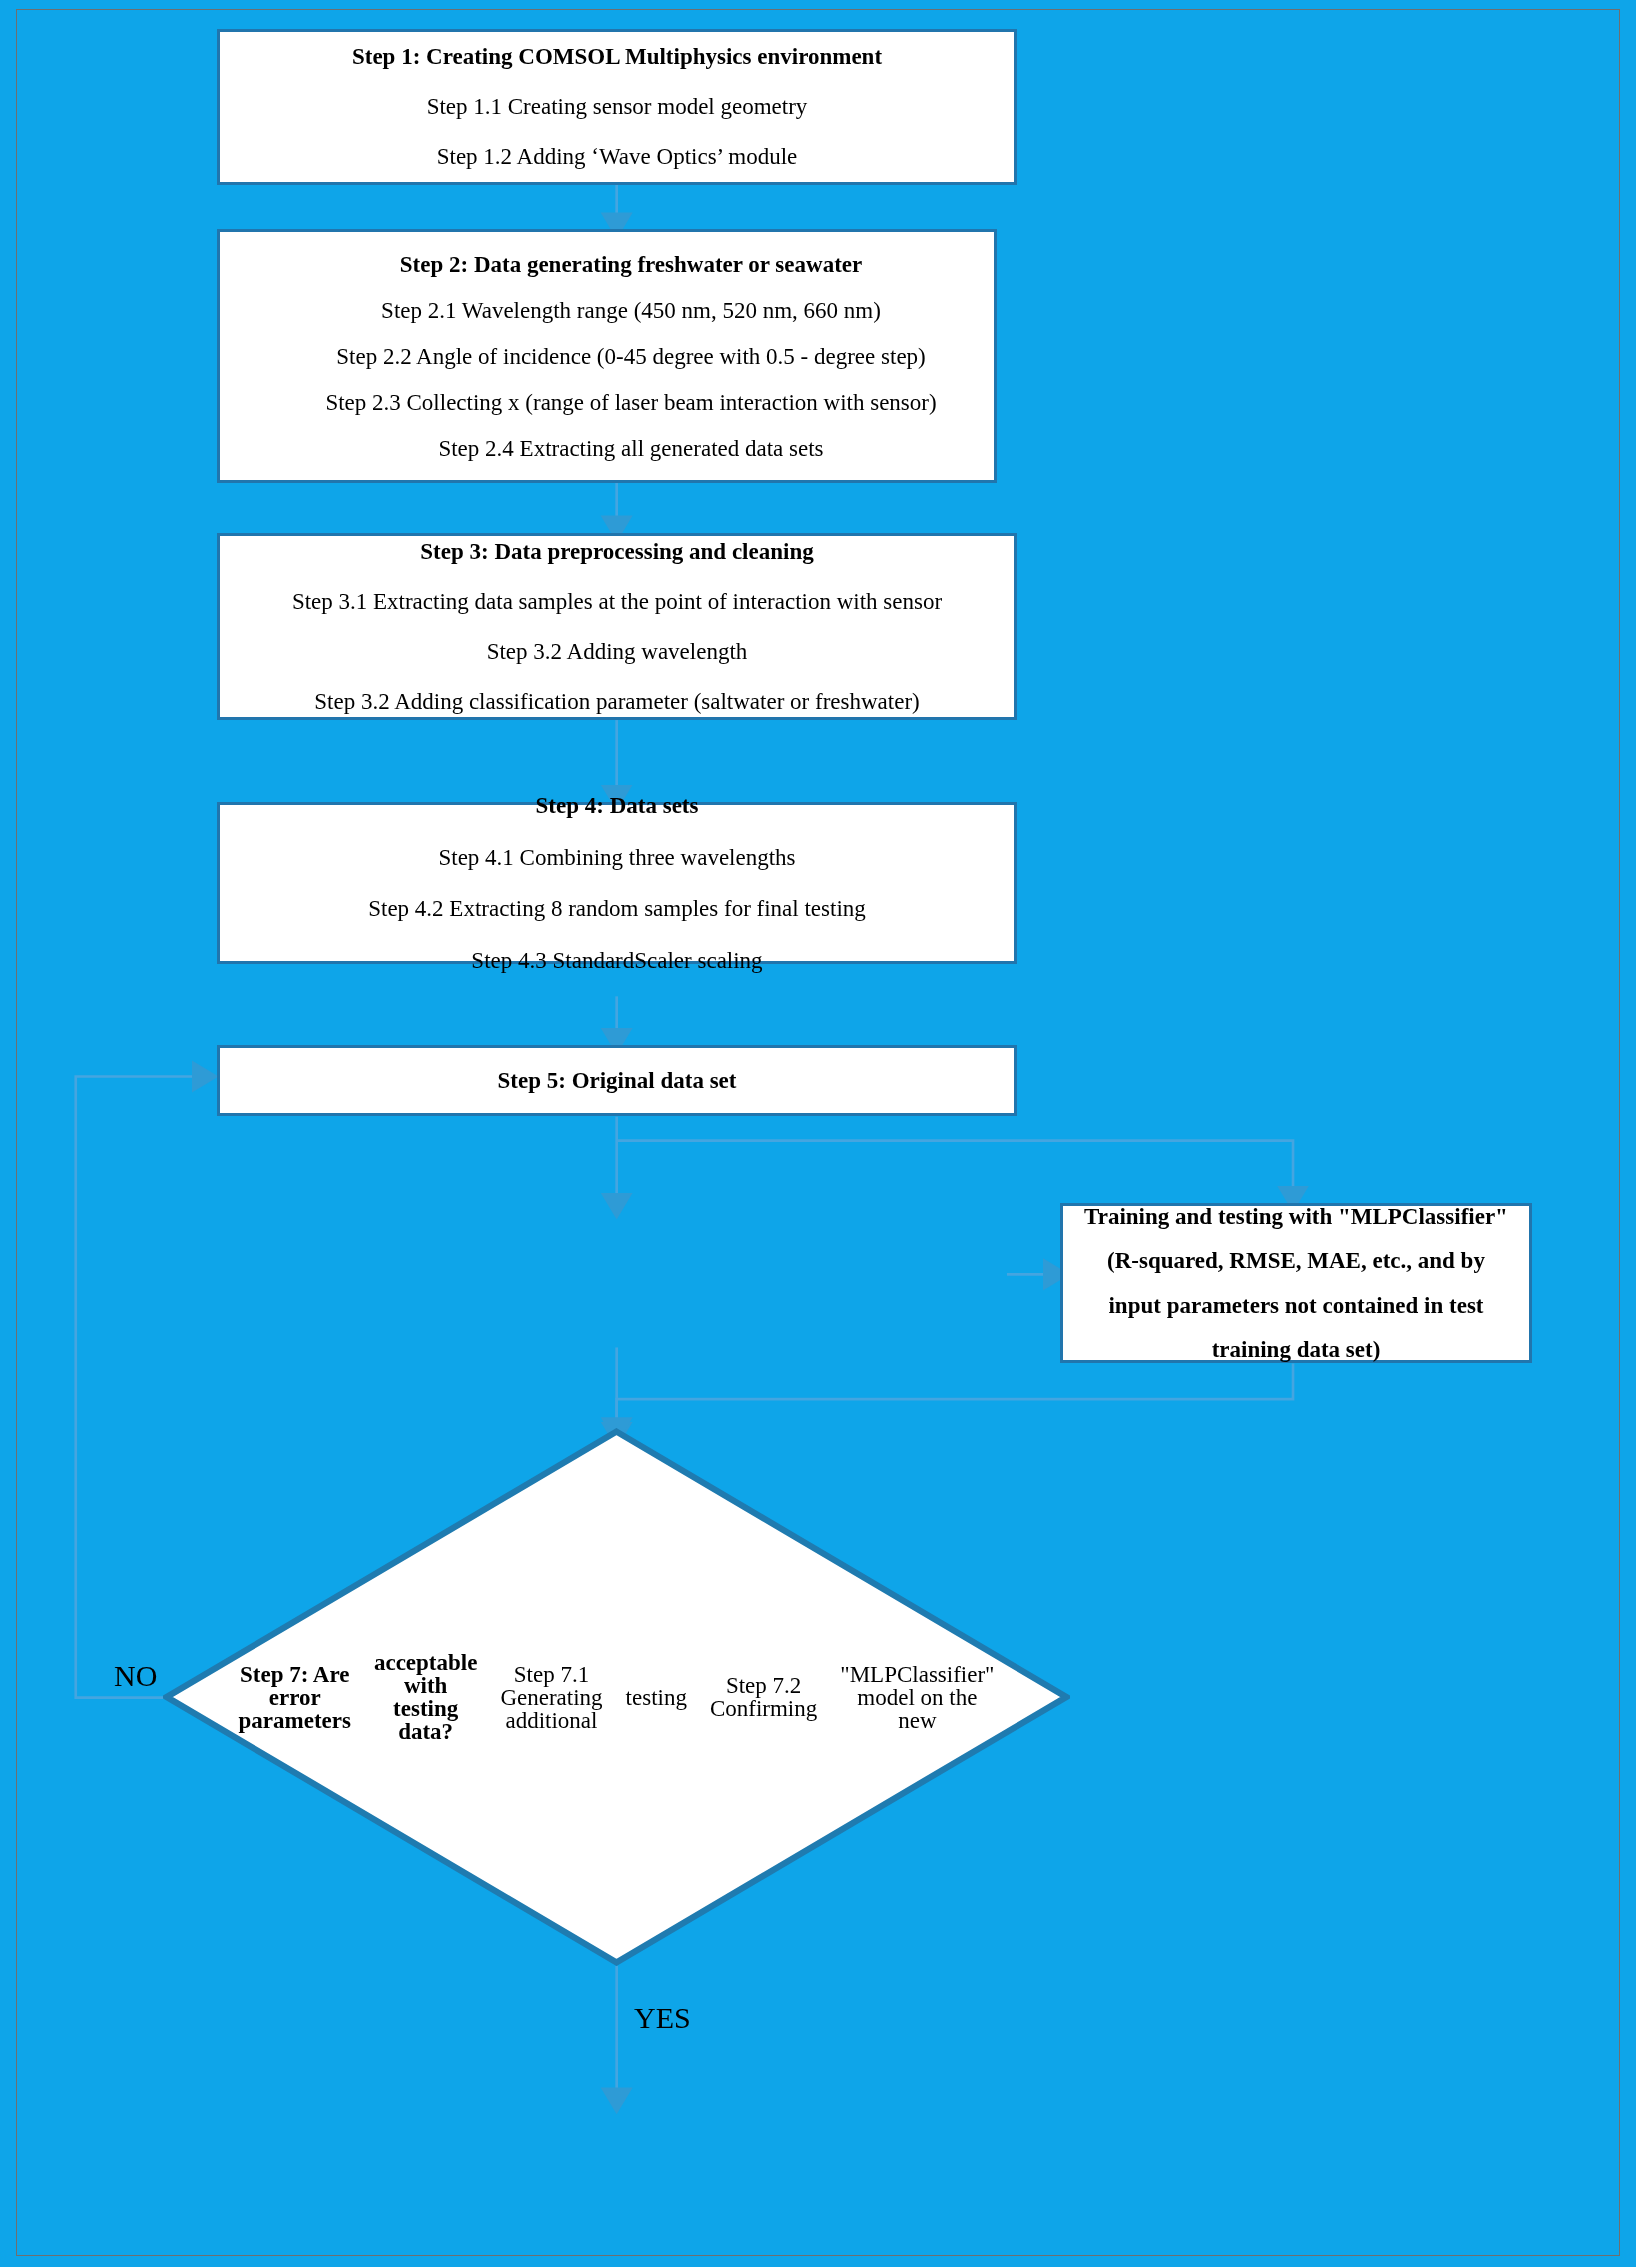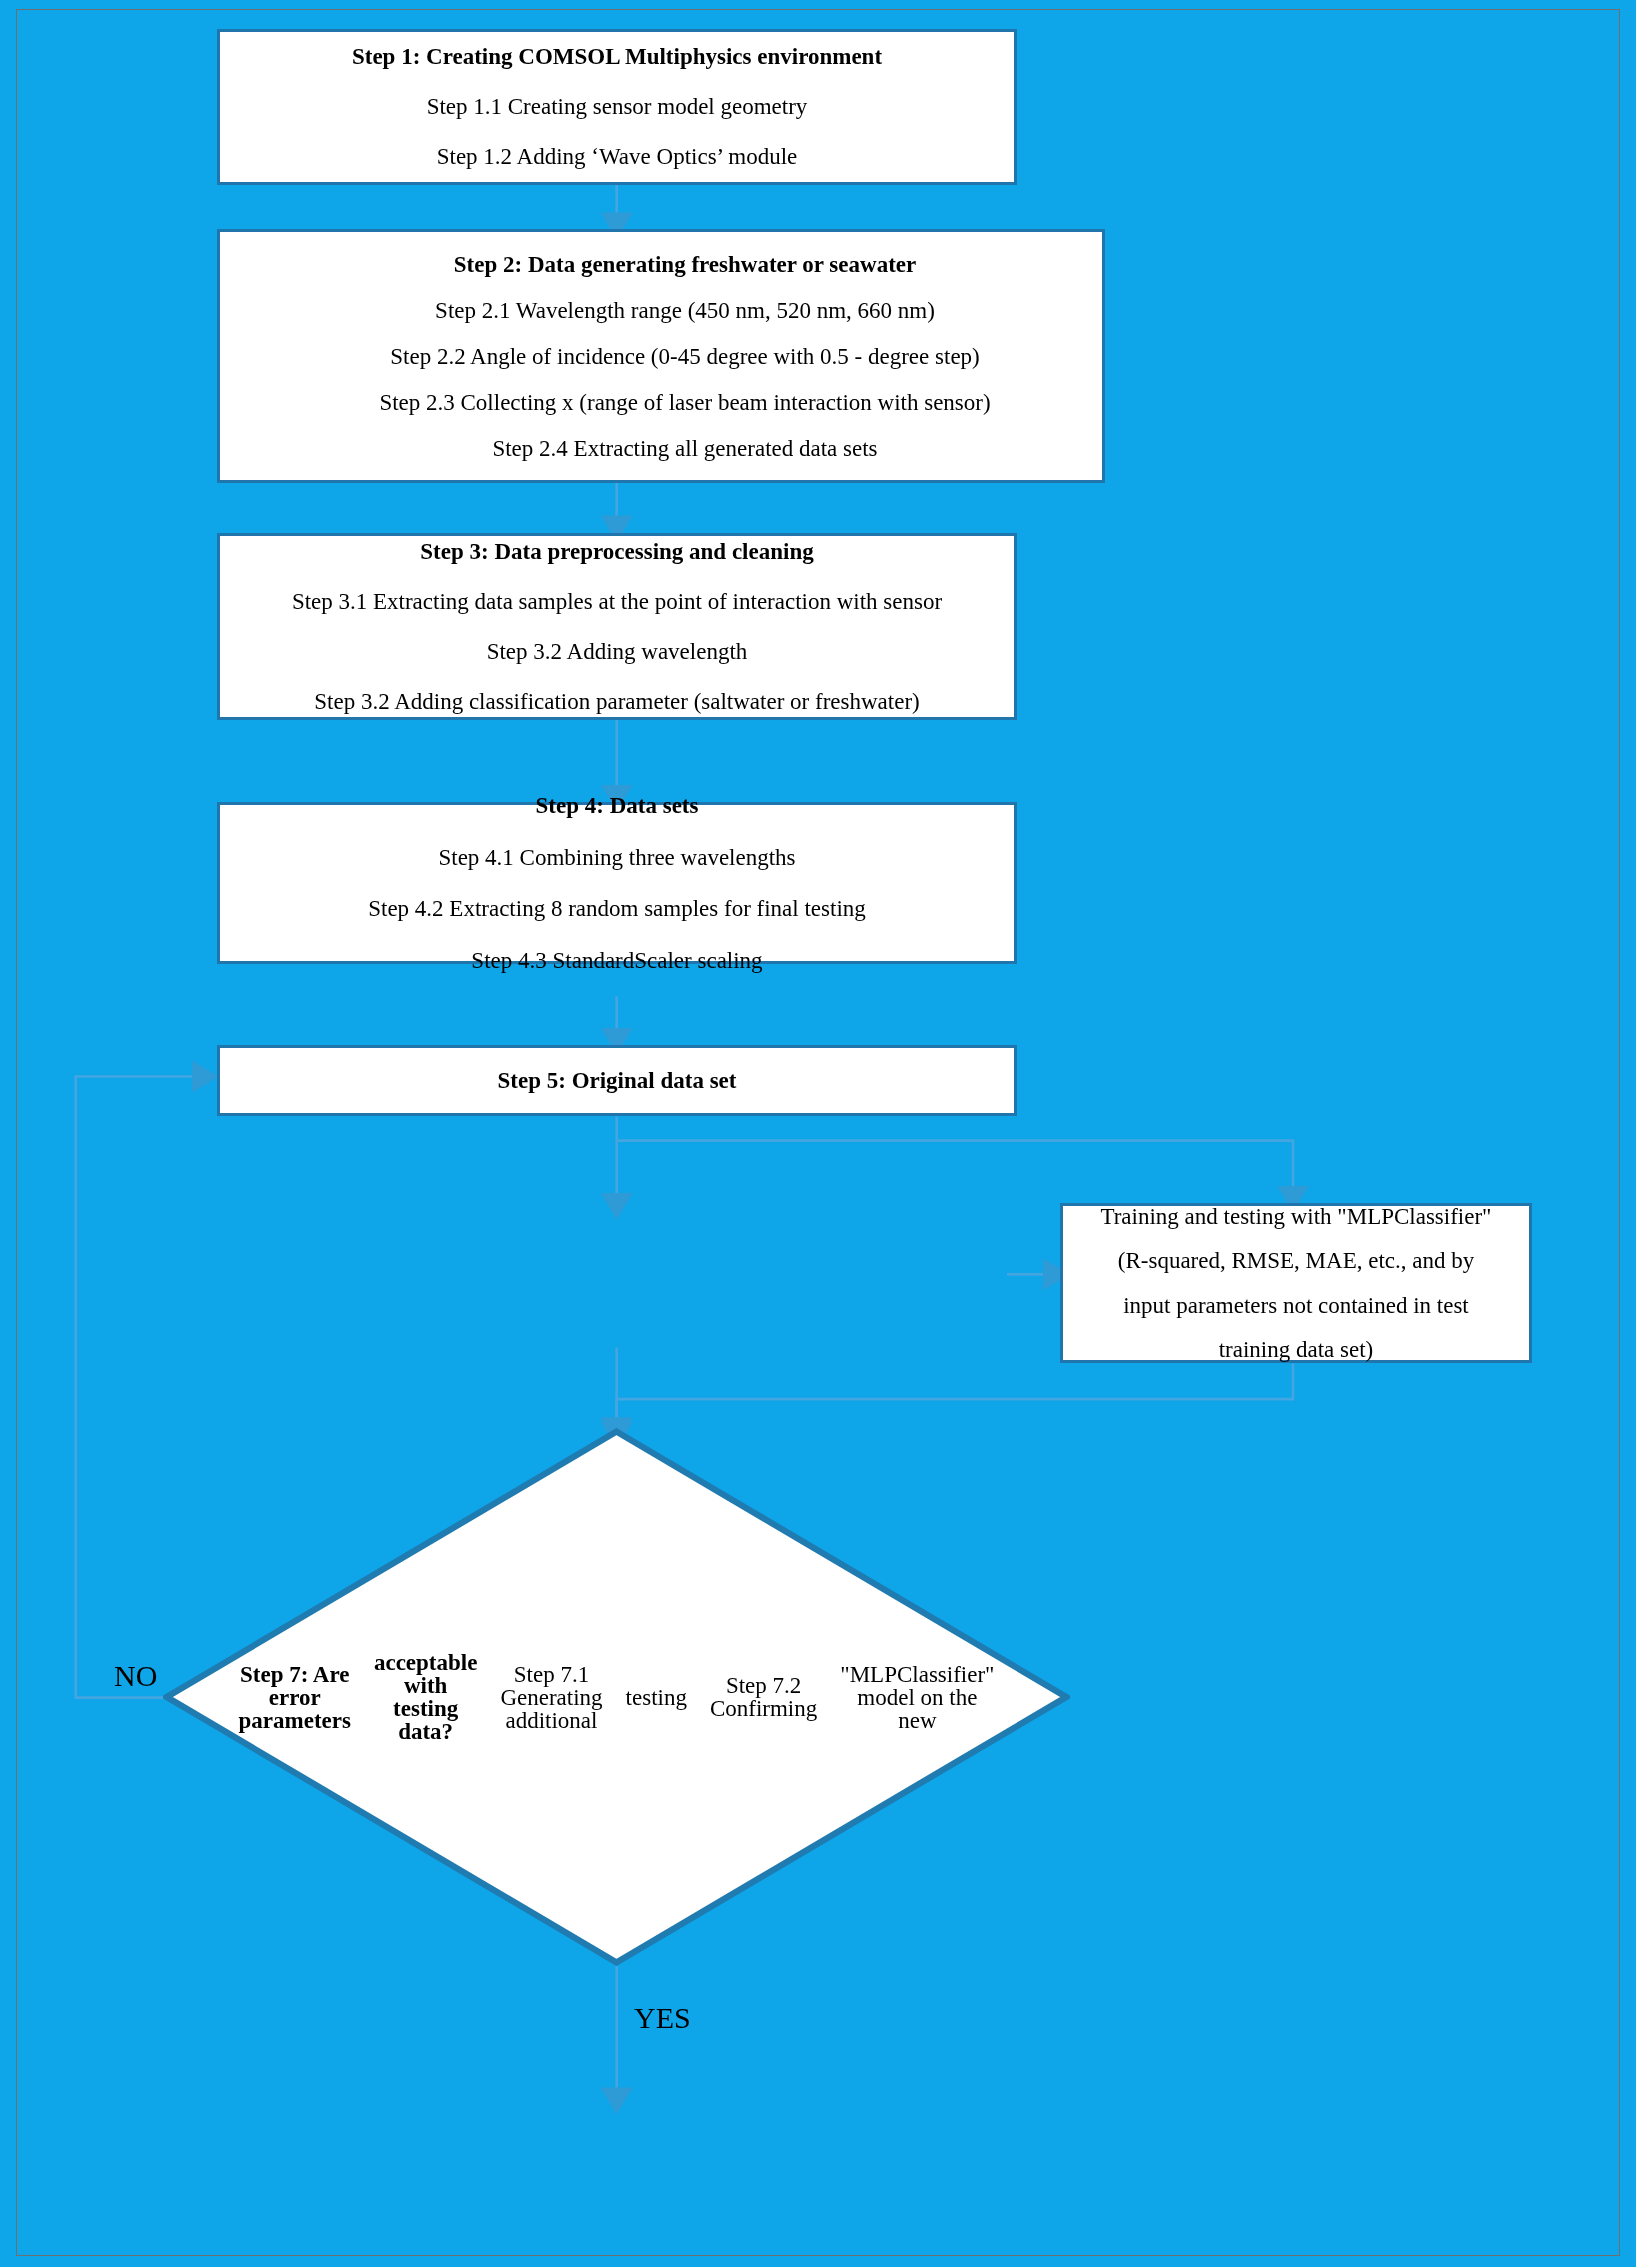--- a/index.html
+++ b/index.html
@@ -53,21 +53,21 @@
     margin:0;
     white-space:nowrap;
   }
   .node .rows{
     display:flex;flex-direction:column;
     align-items:center;justify-content:center;
     gap:27px;
     width:100%;
   }
   
-  .node.wrap .sub{white-space:normal;}
+  .node.wrap .sub{white-space:normal;font-weight:bold;}
   .diamond-wrap{
     position:absolute;
     display:flex;
     align-items:center;
     justify-content:center;
   }
   .diamond-text{
     position:relative;
     z-index:3;
     text-align:center;
@@ -126,21 +126,21 @@
   </svg>
 
   <div class="node" style="left:217px;top:28.5px;width:800px;height:156px;">
     <div class="rows">
       <div class="ttl">Step 1: Creating COMSOL Multiphysics environment</div>
       <div class="sub">Step 1.1 Creating sensor model geometry</div>
       <div class="sub">Step 1.2 Adding ‘Wave Optics’ module</div>
     </div>
   </div>
 
-  <div class="node" style="left:217px;top:229px;width:888px;height:254px;padding-left:48px;">
+  <div class="node" style="left:217px;top:229px;width:780px;height:254px;padding-left:48px;">
     <div class="rows" style="gap:23px;">
       <div class="ttl">Step 2: Data generating freshwater or seawater</div>
       <div class="sub">Step 2.1 Wavelength range (450 nm, 520 nm, 660 nm)</div>
       <div class="sub">Step 2.2 Angle of incidence (0-45 degree with 0.5 - degree step)</div>
       <div class="sub">Step 2.3 Collecting x (range of laser beam interaction with sensor)</div>
       <div class="sub">Step 2.4 Extracting all generated data sets</div>
     </div>
   </div>
 
   <div class="node" style="left:217px;top:533px;width:800px;height:187px;">

